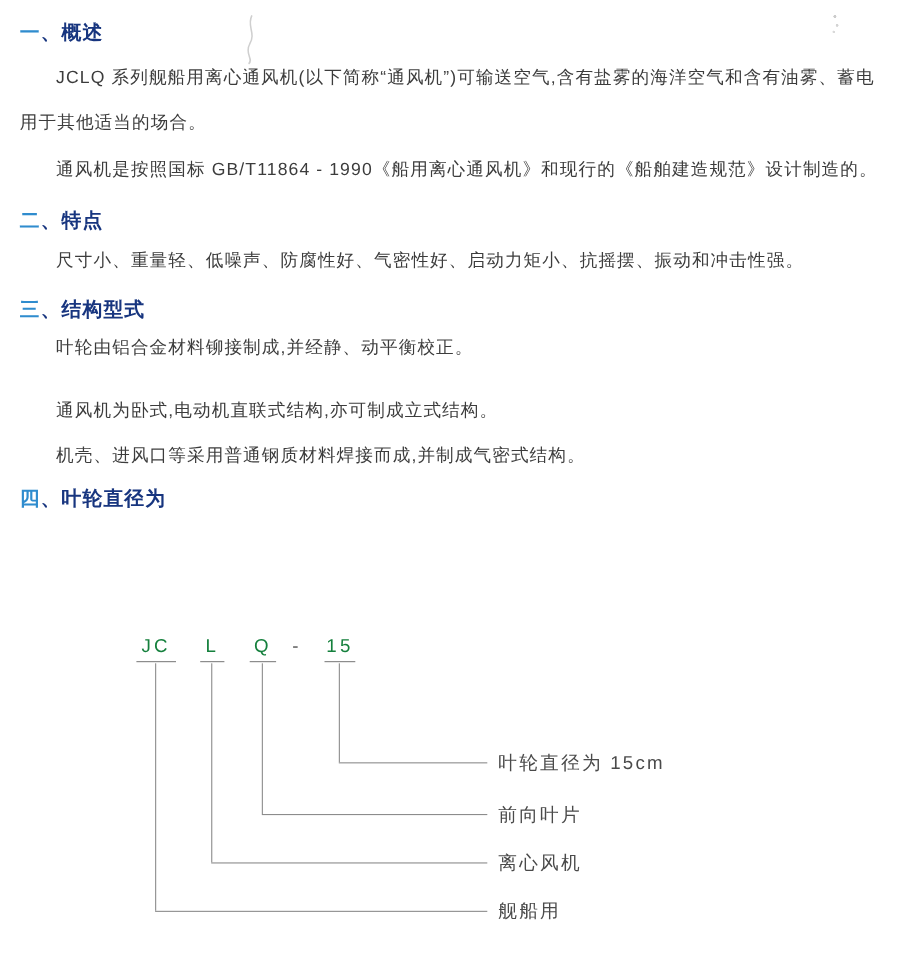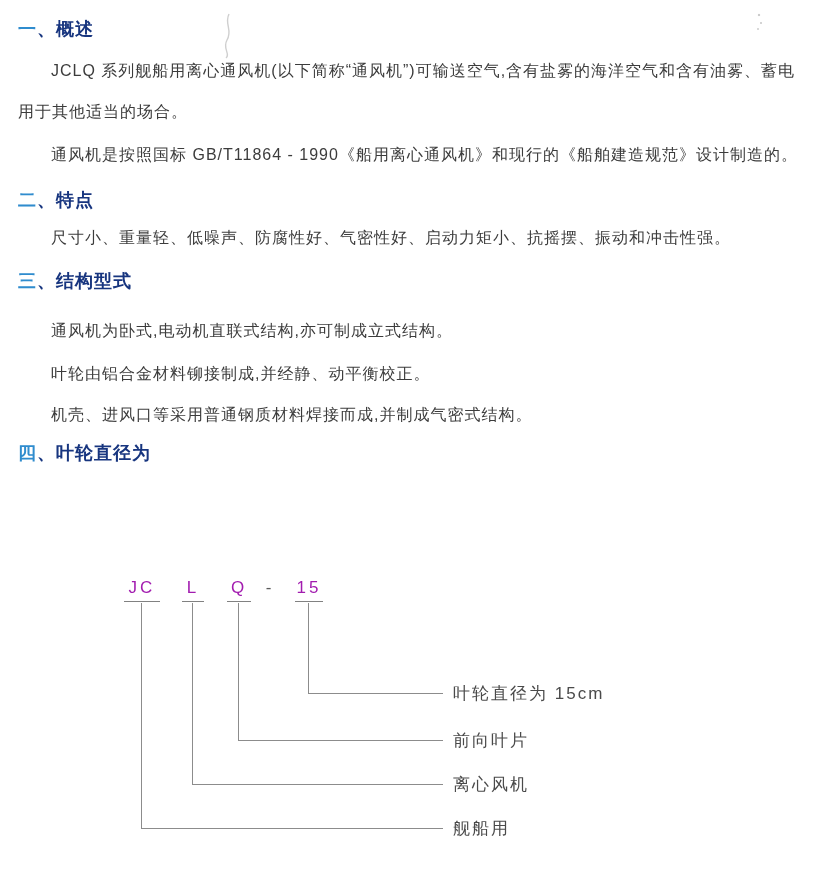--- a/index.html
+++ b/index.html
@@ -48,21 +48,21 @@
   .diagram {
     position: absolute;
     left: 0; top: 560px;
     width: 830px; height: 317px;
   }
   .code-part {
     position: absolute;
     top: 18px;
     font-size: 17px;
     line-height: 20px;
-    color: #a21caf;
+    color: #15803d;
     letter-spacing: 3px;
     text-align: center;
     border-bottom: 1px solid #818181;
     padding-bottom: 3px;
   }
   .code-jc  { left: 124px; width: 36px; }
   .code-l   { left: 182px; width: 22px; }
   .code-q   { left: 227px; width: 24px; }
   .code-dash{ left: 260px; width: 20px; border-bottom: none; color: #5a5a5a; }
   .code-15  { left: 295px; width: 28px; }
@@ -118,22 +118,22 @@
 
   <h2 class="hd hd1"><span class="num">一</span><span class="rest">、概述</span></h2>
   <div class="bline indent l1">JCLQ 系列舰船用离心通风机(以下简称“通风机”)可输送空气,含有盐雾的海洋空气和含有油雾、蓄电</div>
   <div class="bline">用于其他适当的场合。</div>
   <div class="bline indent p2">通风机是按照国标 GB/T11864 - 1990《船用离心通风机》和现行的《船舶建造规范》设计制造的。</div>
 
   <h2 class="hd hd2"><span class="num">二</span><span class="rest">、特点</span></h2>
   <div class="bline indent t2">尺寸小、重量轻、低噪声、防腐性好、气密性好、启动力矩小、抗摇摆、振动和冲击性强。</div>
 
   <h2 class="hd hd3"><span class="num">三</span><span class="rest">、结构型式</span></h2>
+  <div class="bline indent t3b">叶轮由铝合金材料铆接制成,并经静、动平衡校正。</div>
   <div class="bline indent t3a">通风机为卧式,电动机直联式结构,亦可制成立式结构。</div>
-  <div class="bline indent t3b">叶轮由铝合金材料铆接制成,并经静、动平衡校正。</div>
   <div class="bline indent">机壳、进风口等采用普通钢质材料焊接而成,并制成气密式结构。</div>
 
   <h2 class="hd hd4"><span class="num">四</span><span class="rest">、叶轮直径为</span></h2>
 
   <div class="diagram">
     <div class="code-part code-jc">JC</div>
     <div class="code-part code-l">L</div>
     <div class="code-part code-q">Q</div>
     <div class="code-part code-dash">-</div>
     <div class="code-part code-15">15</div>

